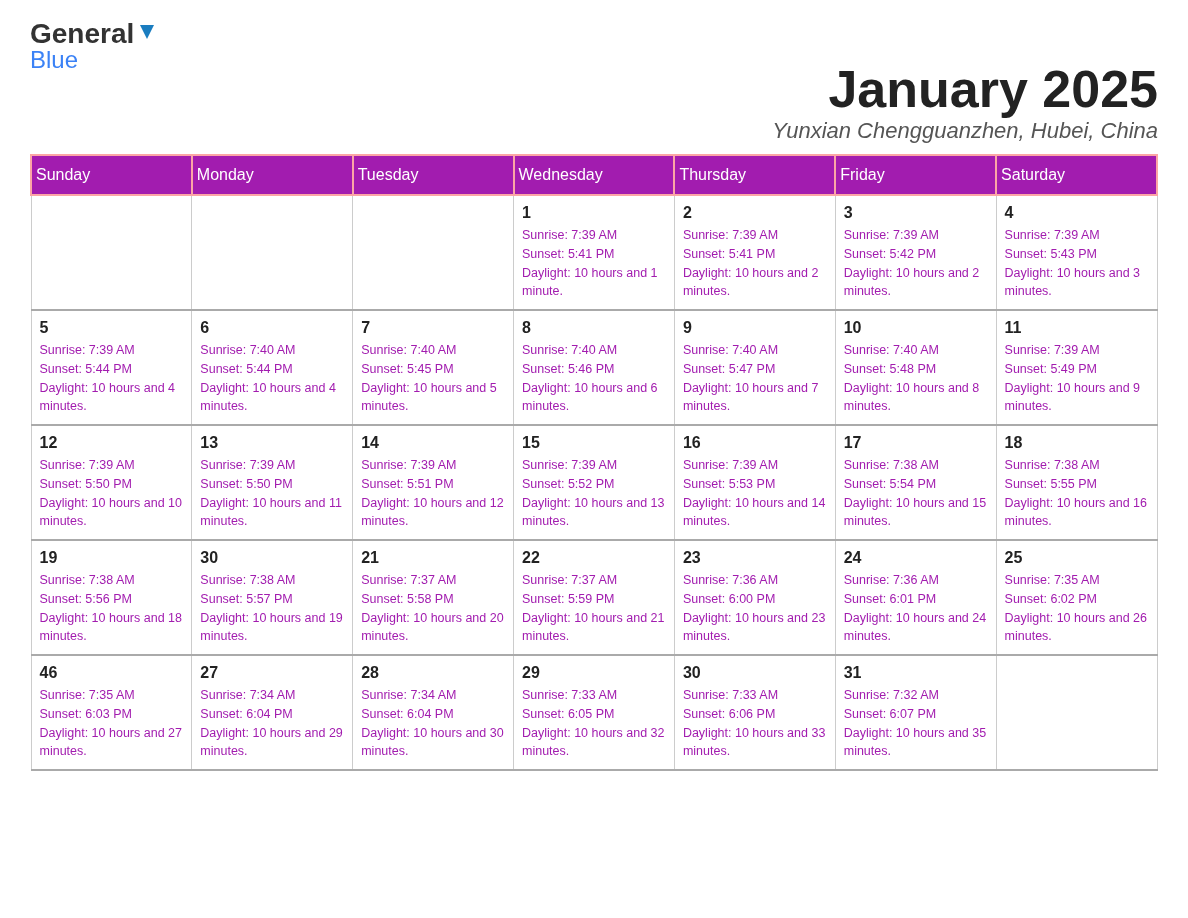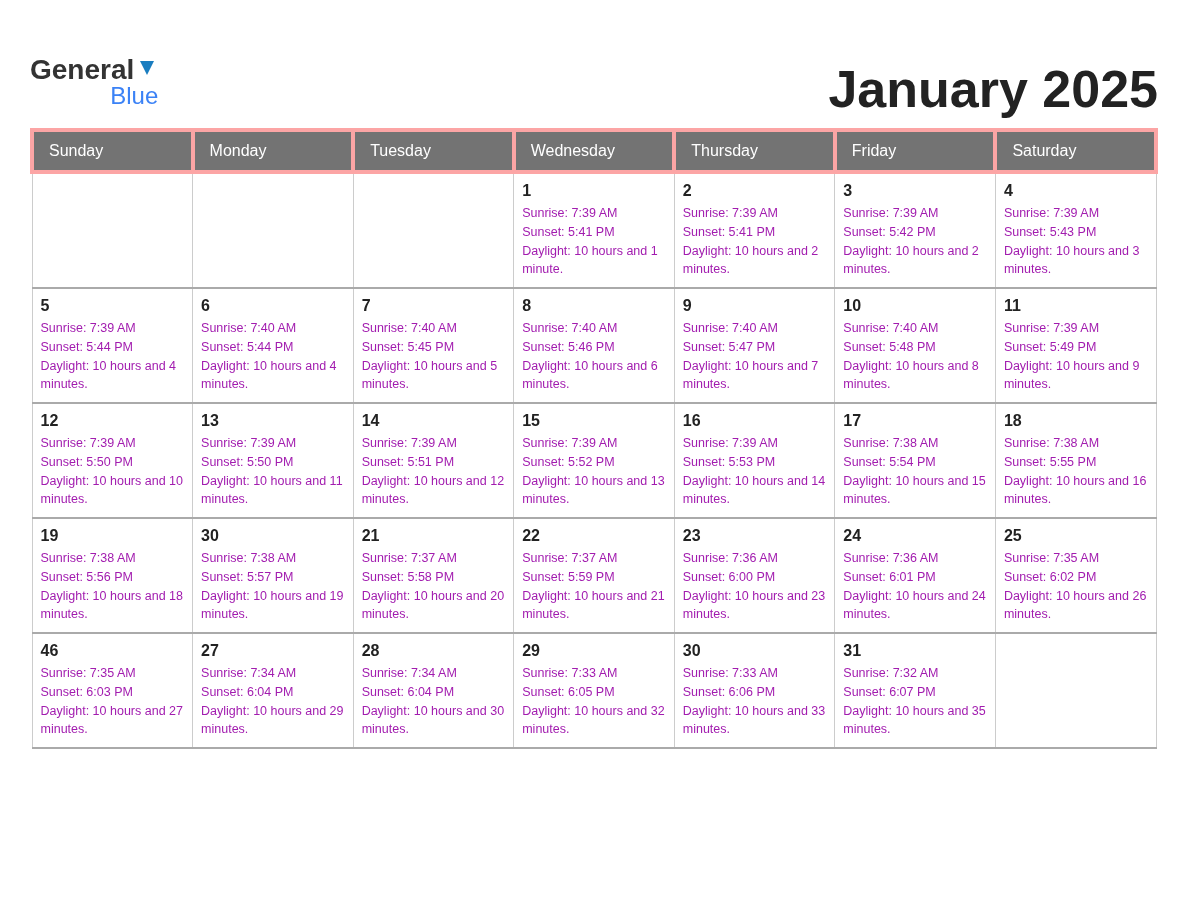--- a/index.html
+++ b/index.html
@@ -13,22 +13,21 @@
     }
     .header-area {
       display: flex;
       justify-content: space-between;
       align-items: flex-start;
       margin-bottom: 10px;
     }
     .logo {
       display: flex;
       flex-direction: column;
-      align-items: flex-end;
-      margin-top: 36px;
+      align-items: flex-start;
     }
     .logo-text {
       font-size: 28px;
       font-weight: bold;
       color: #333;
       line-height: 1;
     }
     .logo-blue-line {
       color: #3b82f6;
       font-size: 24px;
@@ -49,27 +48,27 @@
       font-size: 22px;
       color: #555;
       font-style: italic;
     }
     table {
       width: 100%;
       border-collapse: collapse;
       margin-top: 8px;
     }
     thead th {
-      background-color: #737373;
+      background-color: #a21caf;
       color: white;
-      padding: 10px 15px;
+      padding: 10px 4px;
       text-align: left;
       font-size: 16px;
       font-weight: normal;
-      border: 4px solid #fca5a5;
+      border: 2px solid #fca5a5;
     }
     tbody td {
       border: 1px solid #ccc;
       vertical-align: top;
       padding: 8px 8px;
       font-size: 13px;
       min-height: 100px;
     }
     .day-number {
       font-size: 16px;
@@ -101,20 +100,21 @@
     <div style="display:flex; align-items:center;">
       <span class="logo-text">General</span>
       <svg width="22" height="22" viewBox="0 0 22 22" style="margin-left:2px; margin-top:-4px;">
         <polygon points="4,4 18,4 11,18" fill="#1a7dc0"></polygon>
       </svg>
     </div>
     <div class="logo-blue-line">Blue</div>
   </div>
   <div class="title-area">
     <div class="main-title">January 2025</div>
+    <div class="subtitle">Yunxian Chengguanzhen, Hubei, China</div>
   </div>
 </div>
 
 <table>
   <thead>
     <tr id="header-row">
         <th>Sunday</th>
         <th>Monday</th>
         <th>Tuesday</th>
         <th>Wednesday</th>

